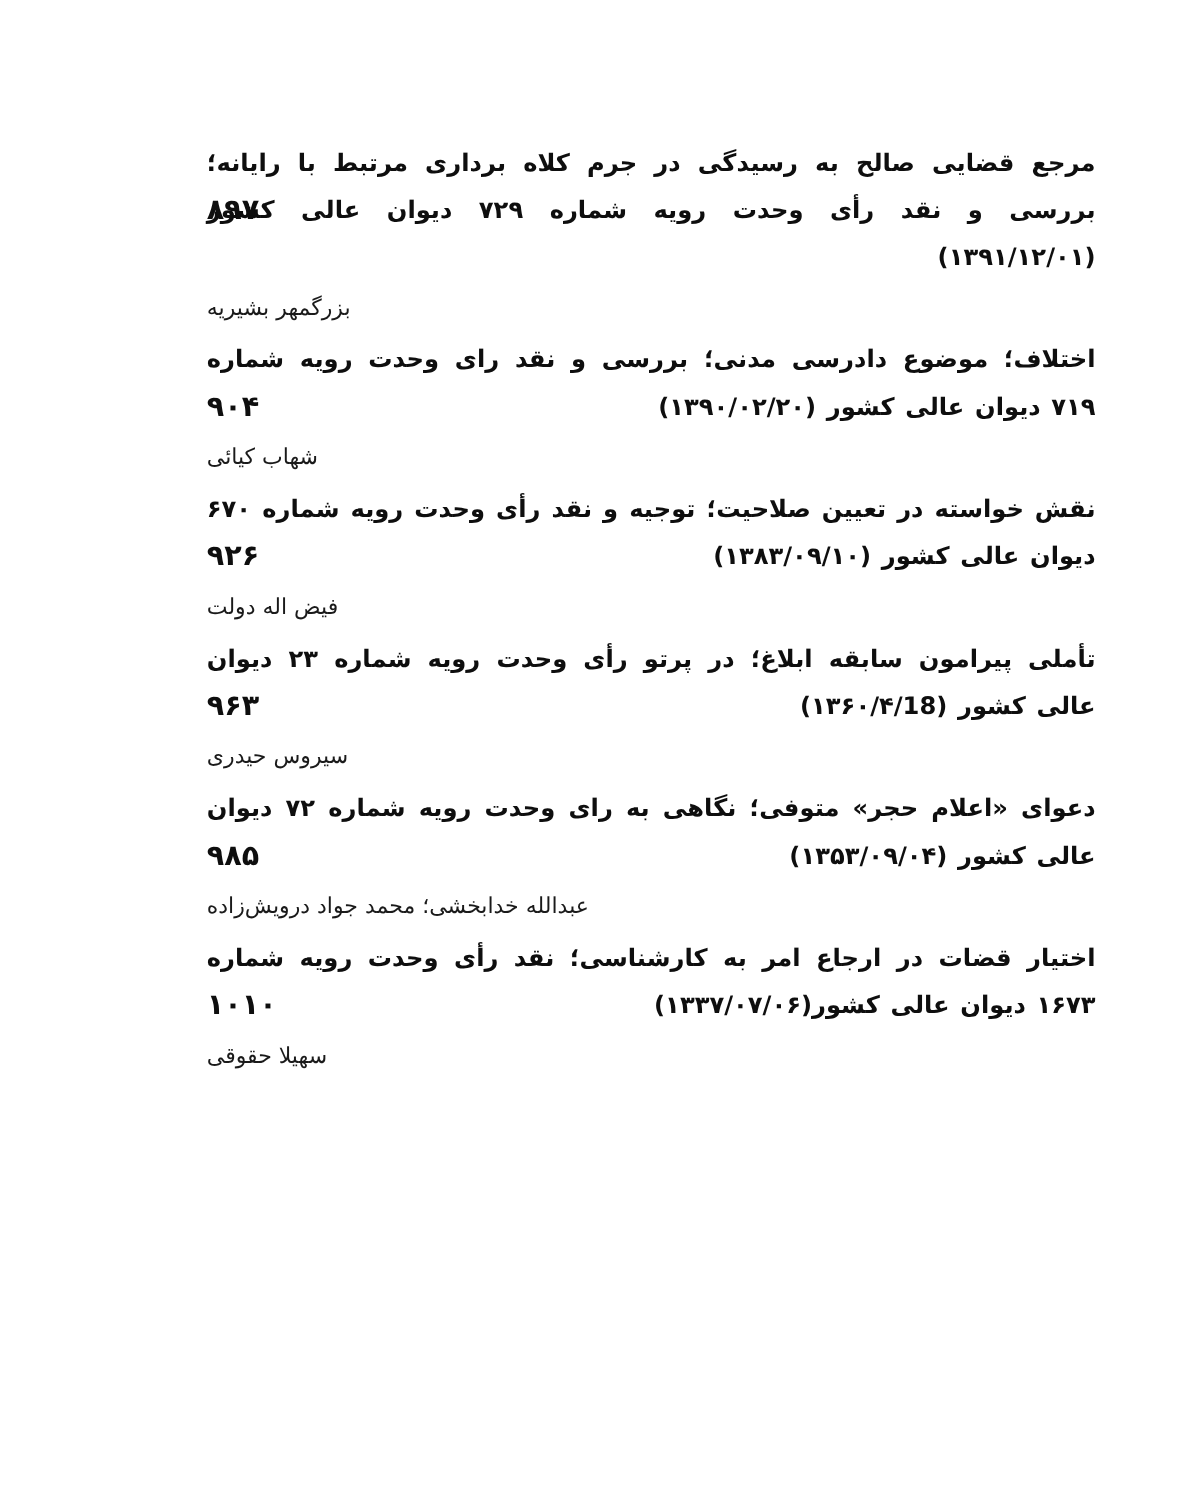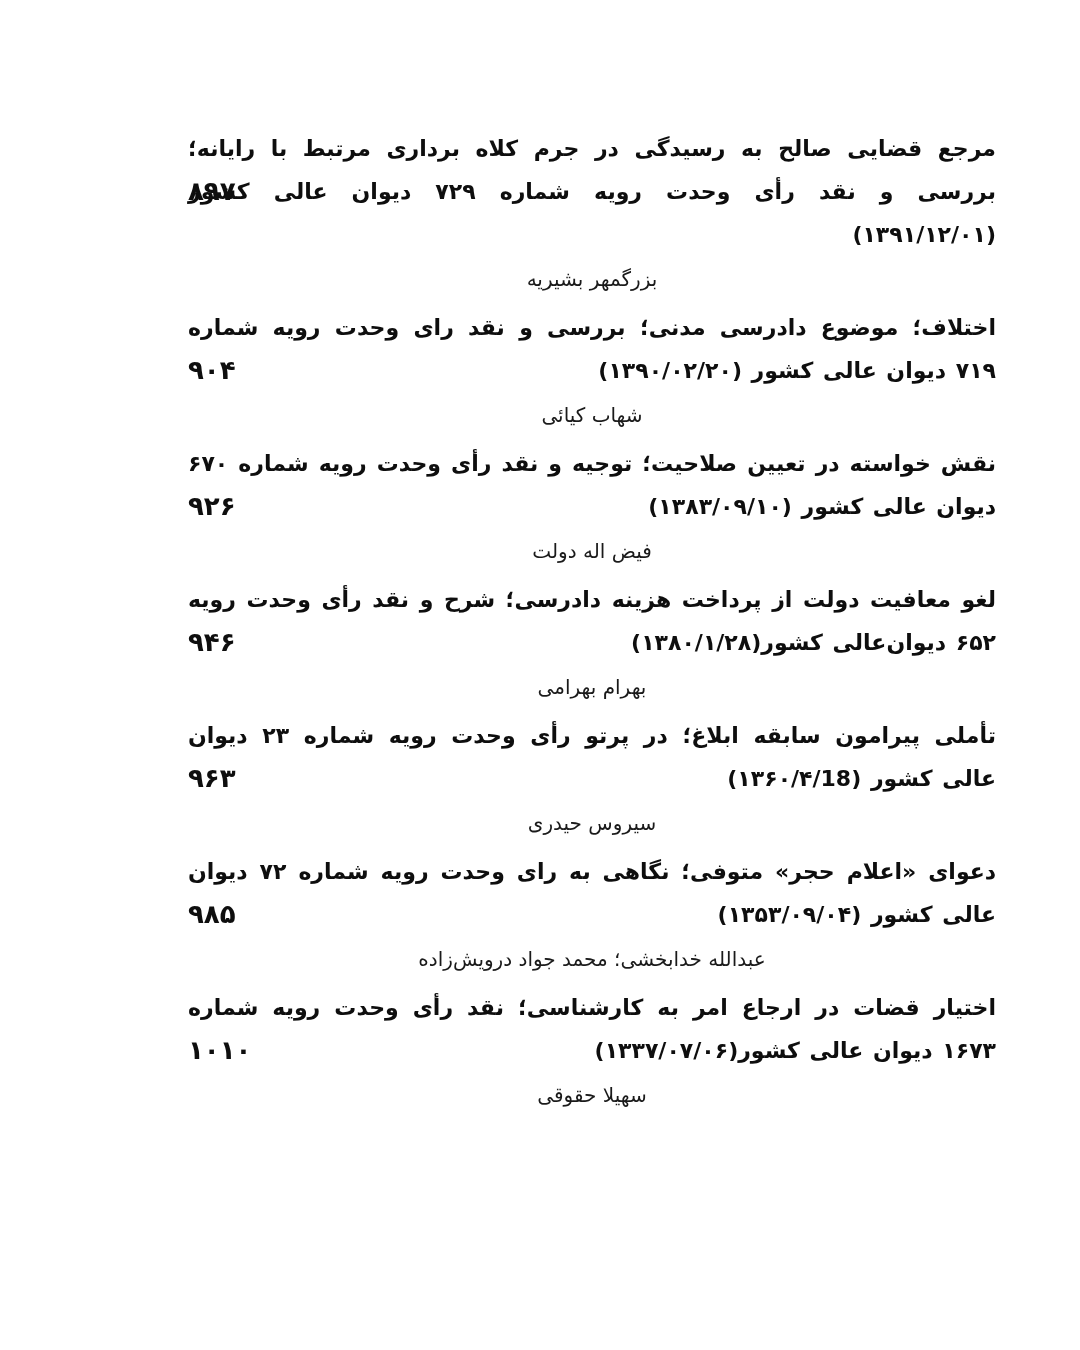--- a/index.html
+++ b/index.html
@@ -41,21 +41,21 @@
     top: 43px;
     direction: rtl;
     font-size: 26px;
     line-height: 43px;
     font-weight: bold;
     color: #0e0e0e;
   }
   .author {
     margin: 9px 0 0 0;
     direction: rtl;
-    text-align: center;
+    text-align: left;
     font-size: 20px;
     line-height: 28px;
     font-weight: normal;
     color: #1a1a1a;
   }
 </style>
 </head>
 <body>
 
 <div class="page">
@@ -71,25 +71,20 @@
     <span class="pagenum">۹۰۴</span>
     <p class="author" dir="rtl">شهاب کیائی</p>
   </div>
 
   <div class="entry">
     <p class="title" dir="rtl">نقش خواسته در تعیین صلاحیت؛ توجیه و نقد رأی وحدت رویه شماره ۶۷۰ دیوان عالی کشور (۱۳۸۳/۰۹/۱۰)</p>
     <span class="pagenum">۹۲۶</span>
     <p class="author" dir="rtl">فیض اله دولت</p>
   </div>
 
-  <div class="entry">
-    <p class="title" dir="rtl">لغو معافیت دولت از پرداخت هزینه دادرسی؛ شرح و نقد رأی وحدت رویه ۶۵۲ دیوان‌عالی کشور(۱۳۸۰/۱/۲۸)</p>
-    <span class="pagenum">۹۴۶</span>
-    <p class="author" dir="rtl">بهرام بهرامی</p>
-  </div>
 
   <div class="entry">
     <p class="title" dir="rtl">تأملی پیرامون سابقه ابلاغ؛ در پرتو رأی وحدت رویه شماره ۲۳ دیوان عالی کشور (۱۳۶۰/۴/18)</p>
     <span class="pagenum">۹۶۳</span>
     <p class="author" dir="rtl">سیروس حیدری</p>
   </div>
 
   <div class="entry">
     <p class="title" dir="rtl">دعوای «اعلام حجر» متوفی؛ نگاهی به رای وحدت رویه شماره ۷۲ دیوان عالی کشور (۱۳۵۳/۰۹/۰۴)</p>
     <span class="pagenum">۹۸۵</span>

